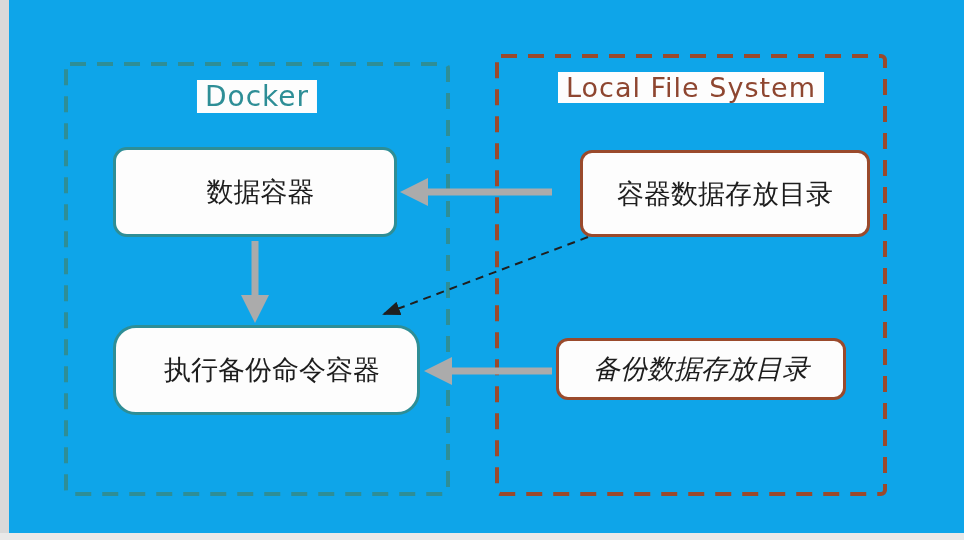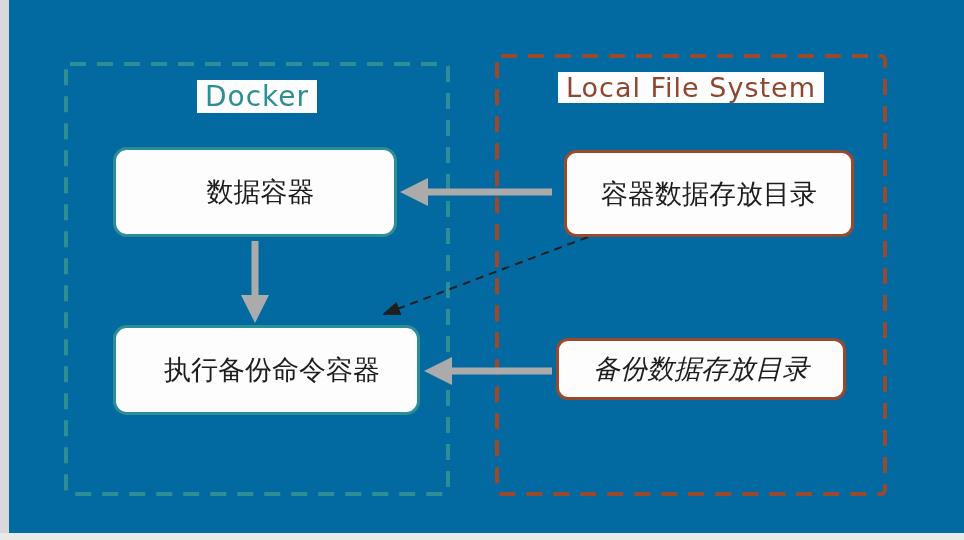--- a/index.html
+++ b/index.html
@@ -5,21 +5,21 @@
   html, body {
     margin: 0;
     padding: 0;
     background: #ffffff;
     font-family: "DejaVu Sans", "Liberation Sans", sans-serif;
   }
   .stage {
     position: relative;
     width: 964px;
     height: 540px;
-    background: #0369a1;
+    background: #0ea5e9;
     overflow: hidden;
   }
   .edge-left {
     position: absolute;
     left: 0; top: 0;
     width: 9px; height: 100%;
     background: #d9d9d9;
   }
   .edge-bottom {
     position: absolute;
@@ -58,22 +58,22 @@
   .node.docker-node {
     border: 3px solid #2e8e96;
     border-radius: 14px;
     padding-left: 11px;
   }
   .node.lfs-node {
     border: 3px solid #9a4a2c;
     border-radius: 12px;
   }
   #node-data-container        { left: 113px; top: 147px; width: 284px; height: 90px; }
-  #node-backup-cmd-container  { left: 113px; top: 325px; width: 307px; height: 90px; }
-  #node-container-data-dir    { left: 564px; top: 150px; width: 290px; height: 87px; }
+  #node-backup-cmd-container  { left: 113px; top: 325px; width: 307px; height: 90px; border-radius: 23px; }
+  #node-container-data-dir    { left: 580px; top: 150px; width: 290px; height: 87px; }
   #node-backup-data-dir       { left: 556px; top: 338px; width: 290px; height: 62px; font-style: italic; }
   #label-docker { left: 257px; top: 80px; }
   #label-lfs    { left: 691px; top: 72px; font-size: 27px; }
 </style>
 </head>
 <body>
 
 <div class="stage">
 
   <div class="edge-left"></div>

